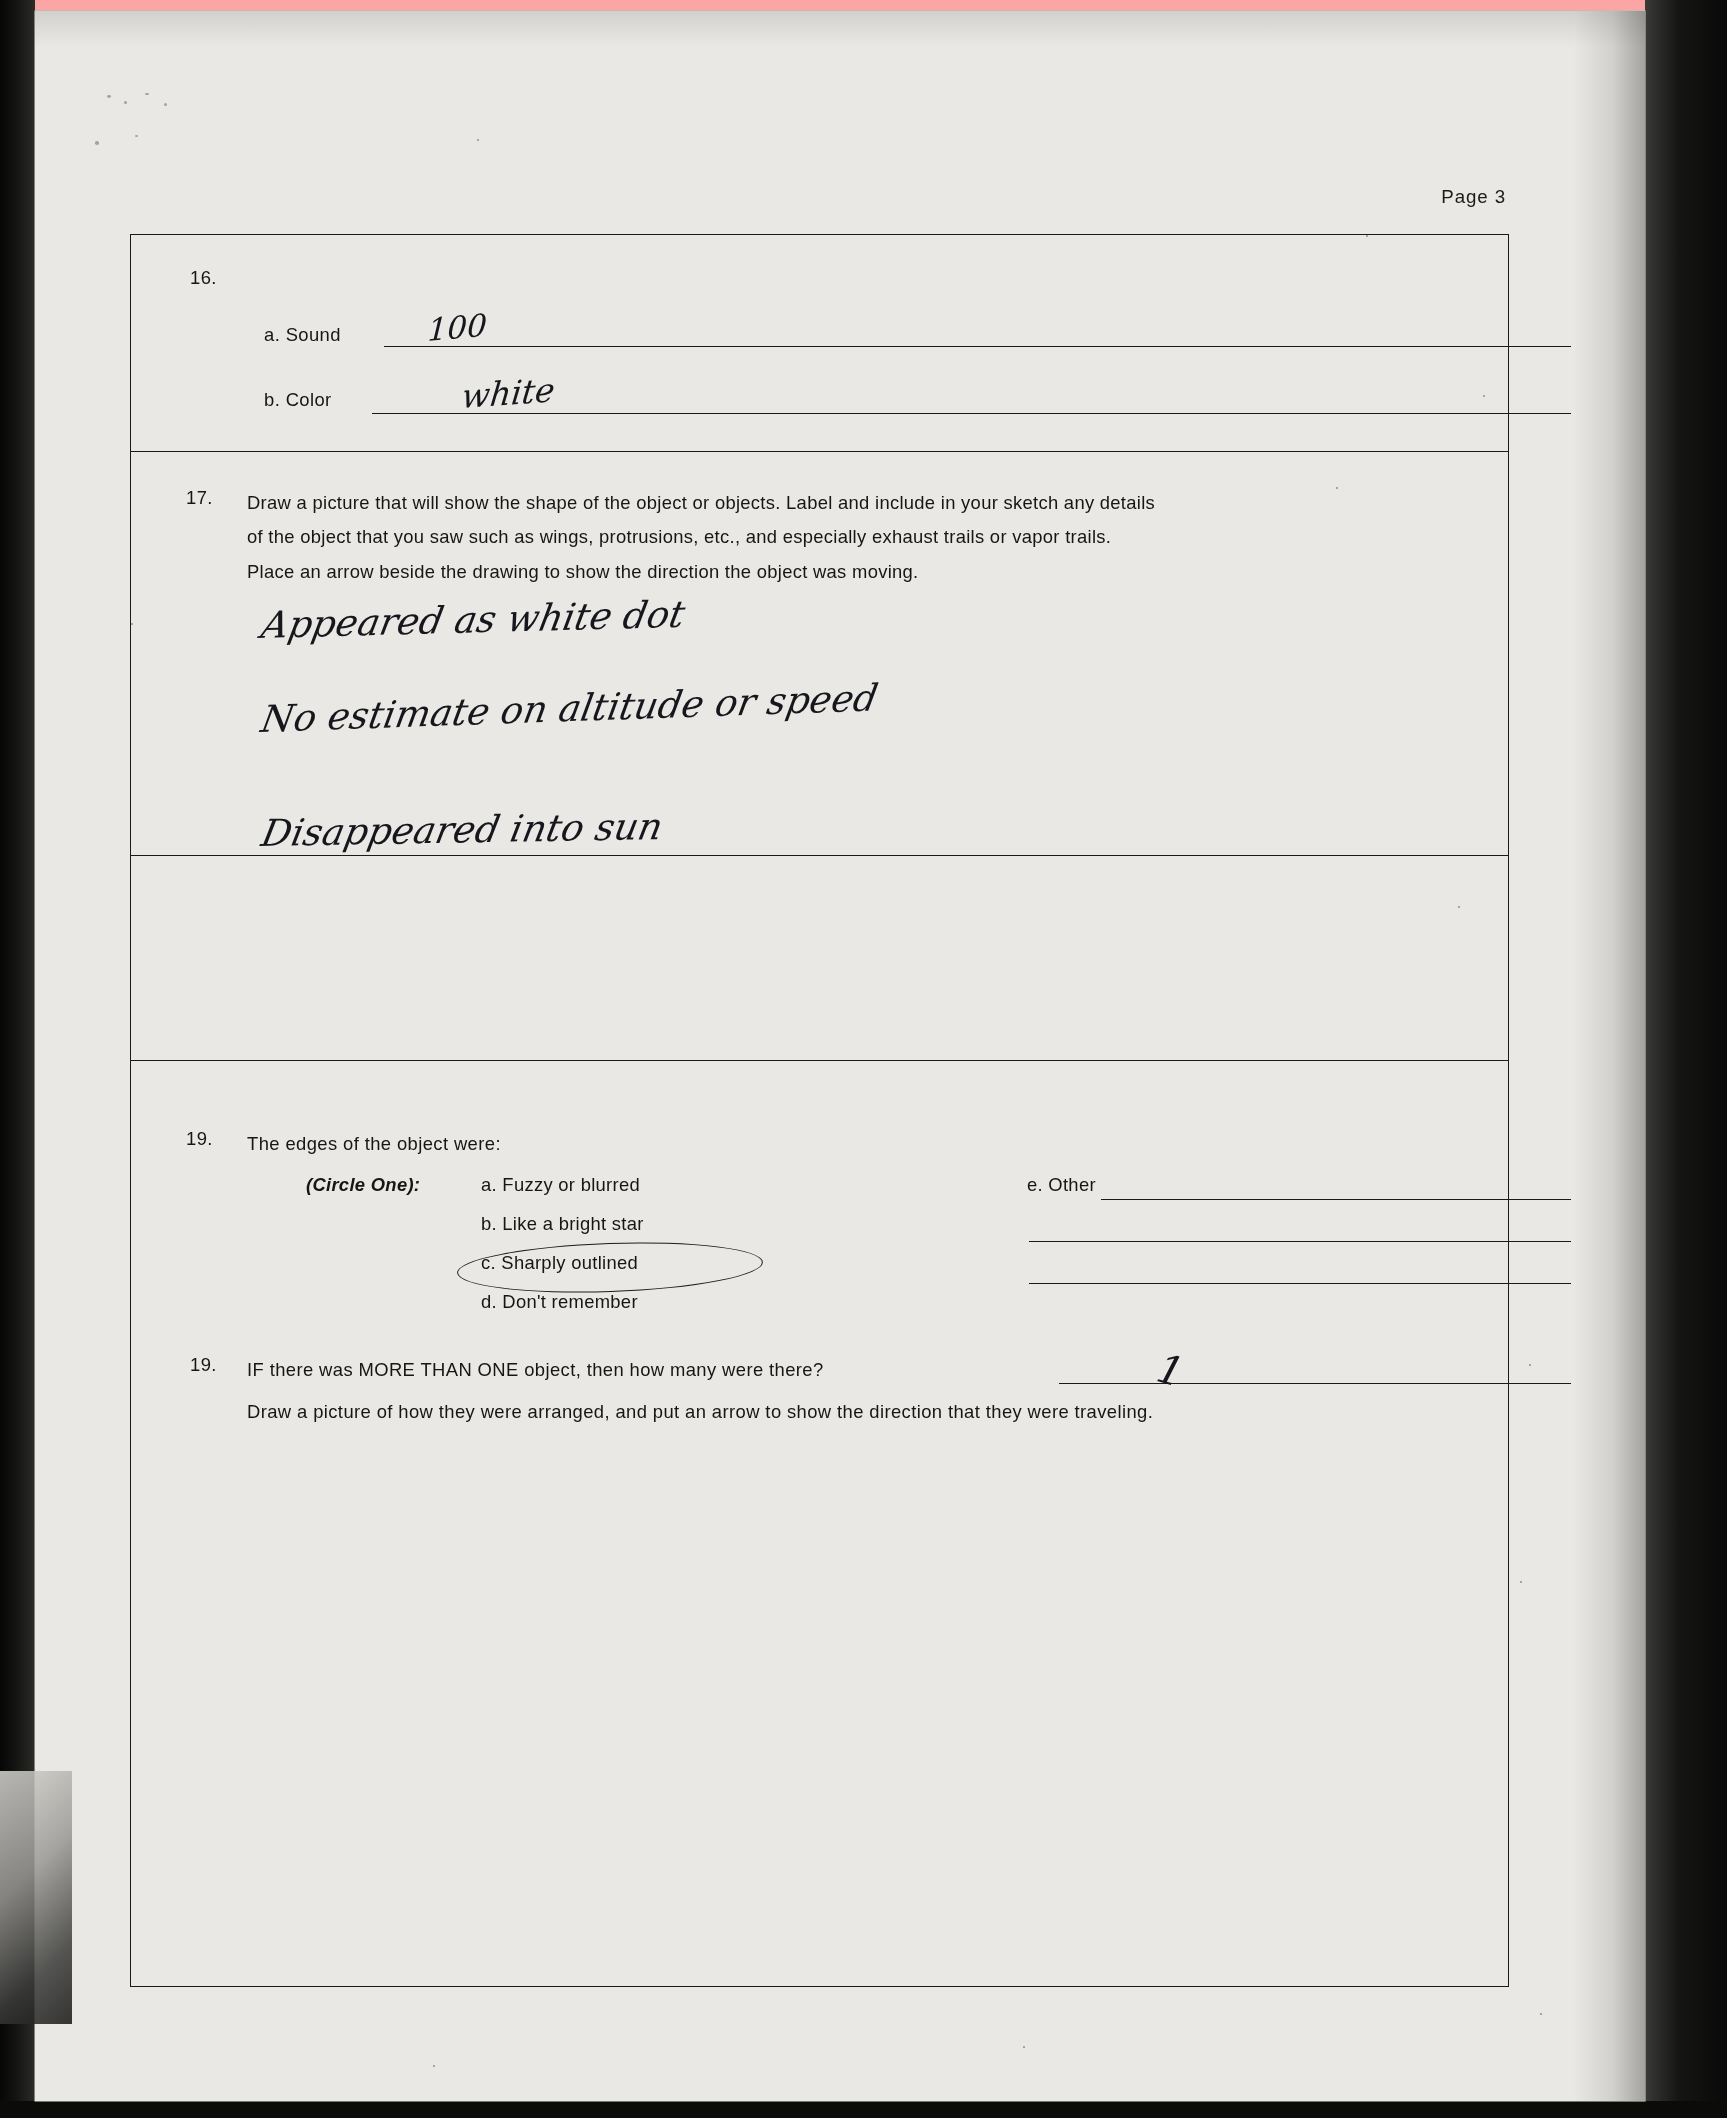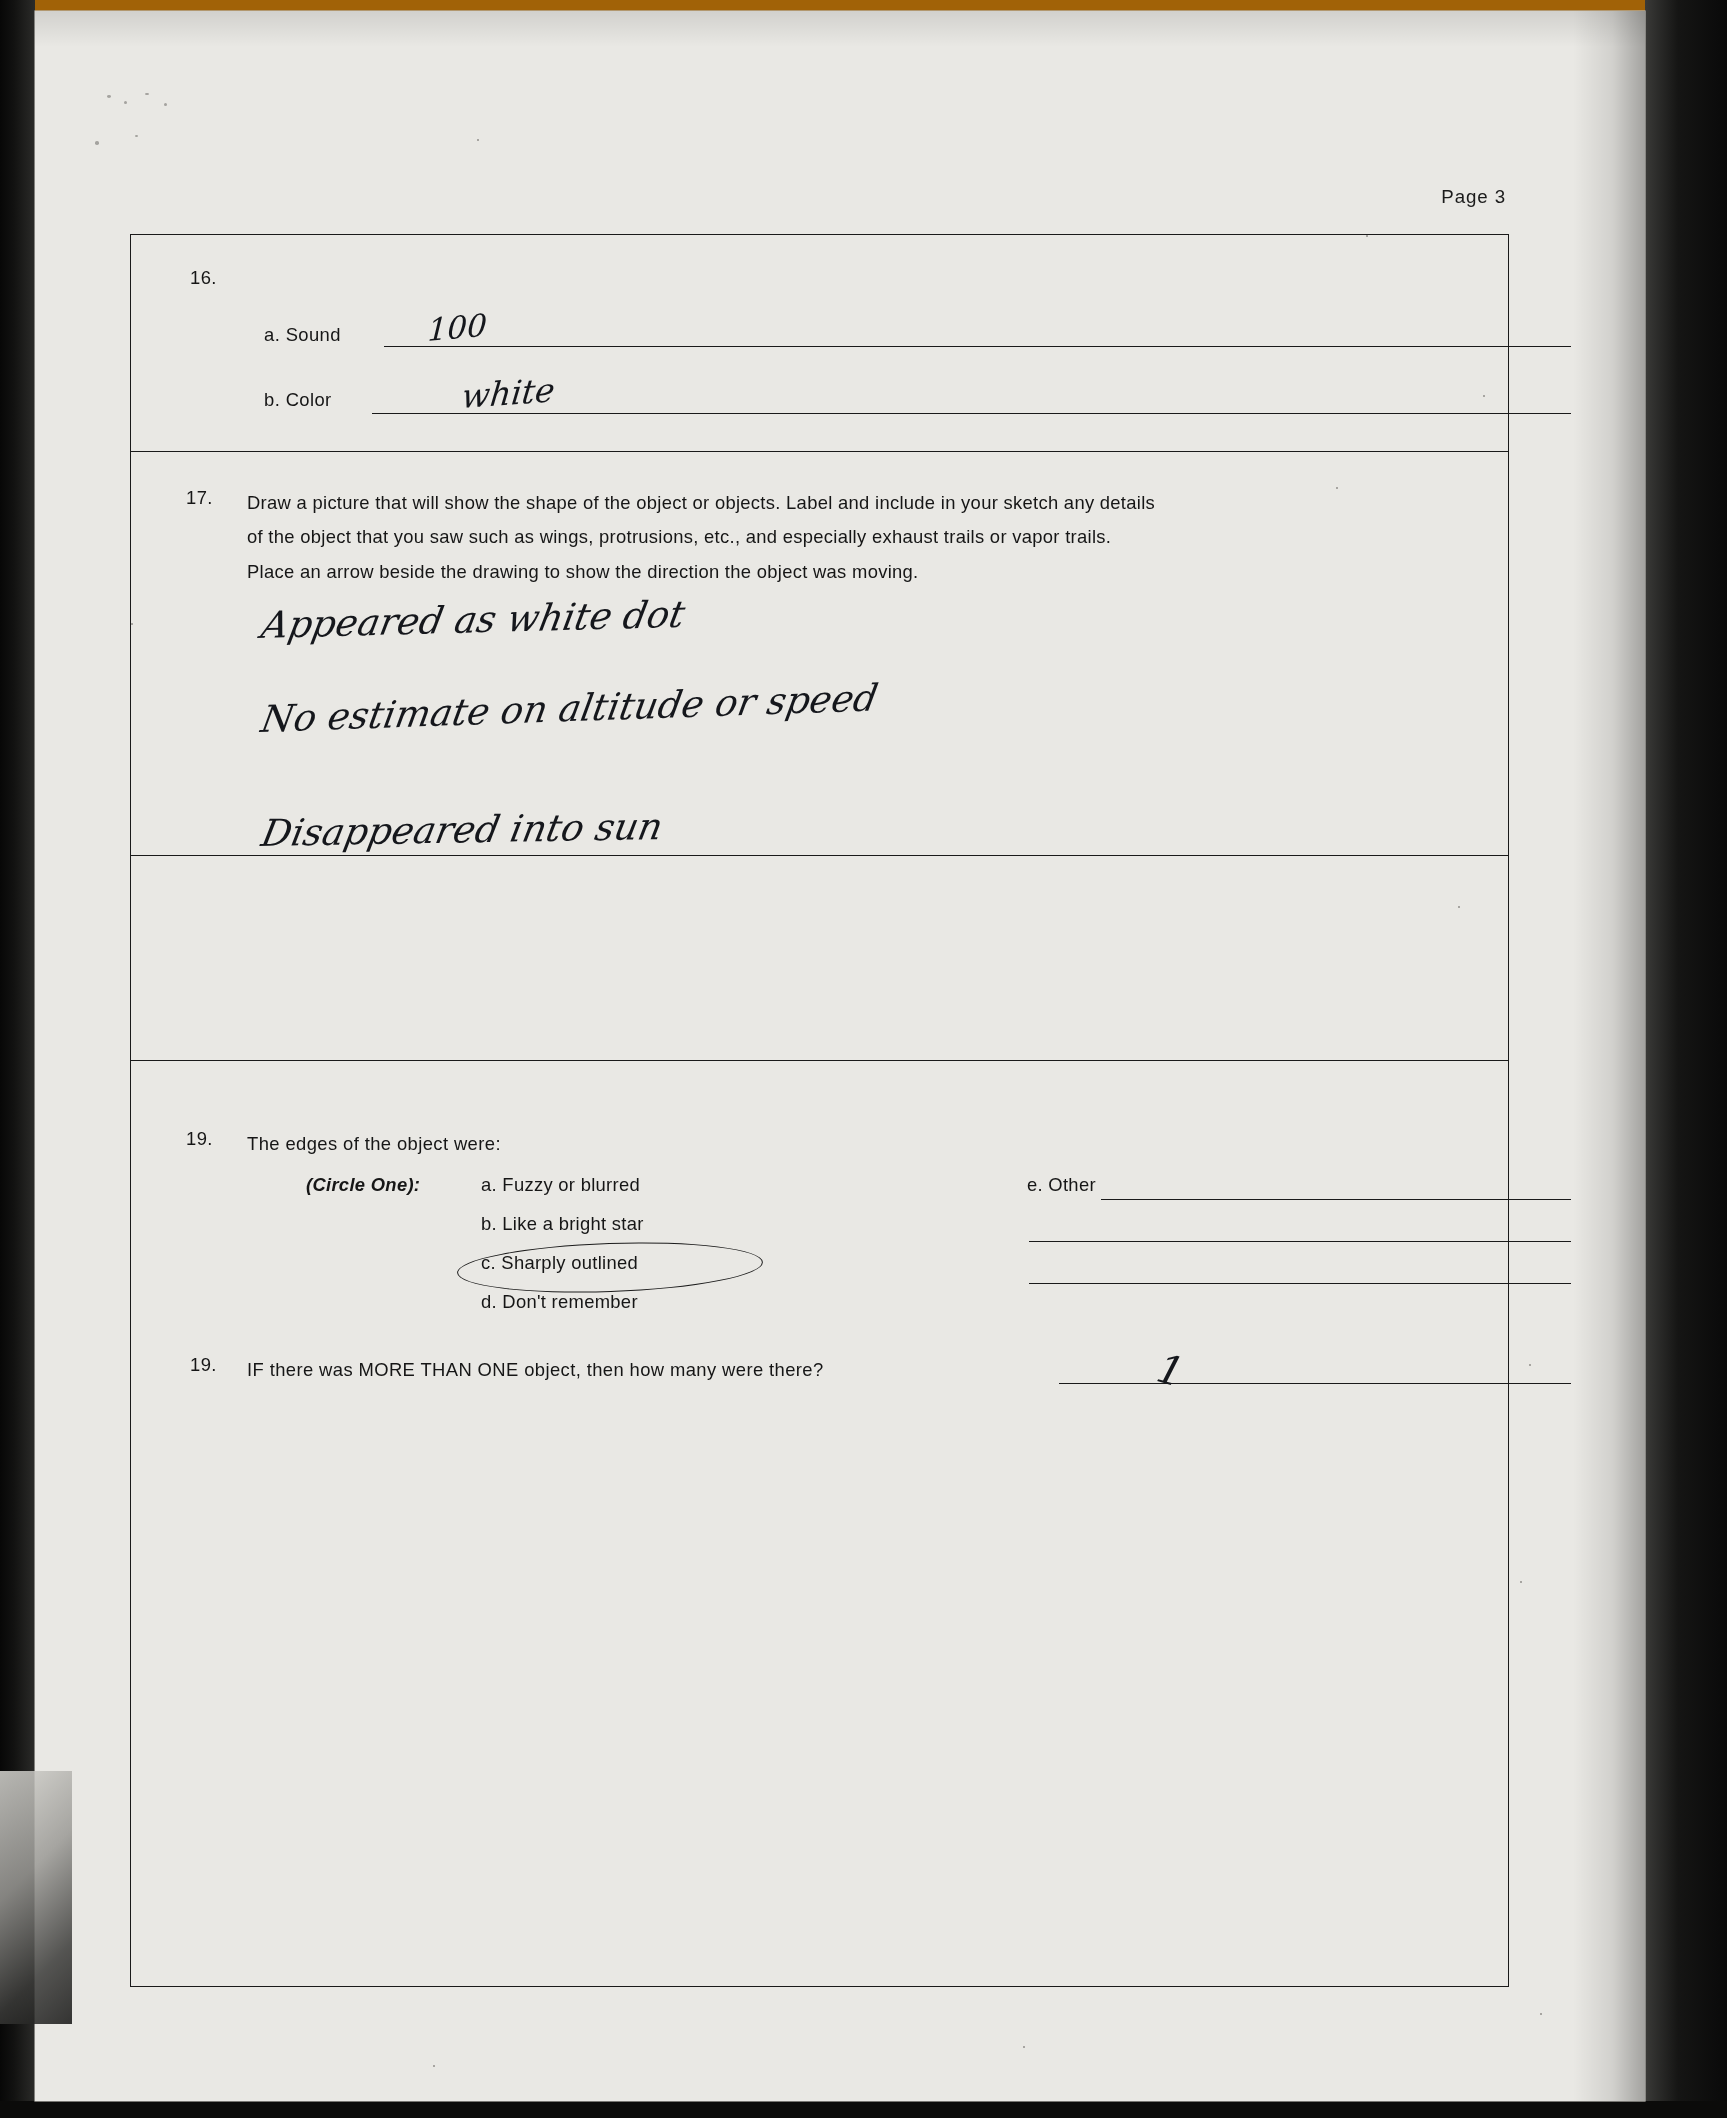--- a/index.html
+++ b/index.html
@@ -13,21 +13,21 @@
     font-family: "Liberation Sans", sans-serif;
     overflow: hidden;
   }
 
   
   .scan {
     position: absolute;
     left: 0; top: 0;
     width: 1728px;
     height: 2119px;
-    background: #a16207;
+    background: #fca5a5;
     overflow: hidden;
   }
   .paper {
     position: absolute;
     left: 35px;
     top: 11px;
     width: 1610px;
     height: 2090px;
     background: #e9e8e4;
     box-shadow: 0 0 0 0.6px #bdbcb7;
@@ -249,19 +249,20 @@
 
       <div class="choice" style="left:958px; top:1163px;margin-left:34px;">e.  Other</div>
       <div class="answer-line" style="left:1066px; top:1188px; width:470px;"></div>
       <div class="answer-line" style="left:994px; top:1230px; width:542px;"></div>
       <div class="answer-line" style="left:994px; top:1272px; width:542px;"></div>
 
       <div class="q-num" style="left:155px; top:1343px;">19.</div>
       <div class="q" style="left:212px; top:1343px;text-align:center;">IF there was MORE THAN ONE object, then how many were there?</div>
       <div class="answer-line" style="left:1024px; top:1372px; width:512px;"></div>
       <div class="hand" style="left:1117px; top:1332px; font-size:40px; transform:rotate(16deg);">1</div>
+      <div class="q" style="left:212px; top:1385px;">Draw a picture of how they were arranged, and put an arrow to show the direction that they were traveling.</div>
 
     </div>
   </div>
 
   <div class="corner-fold"></div>
 </div>
 
 
 </body></html>

